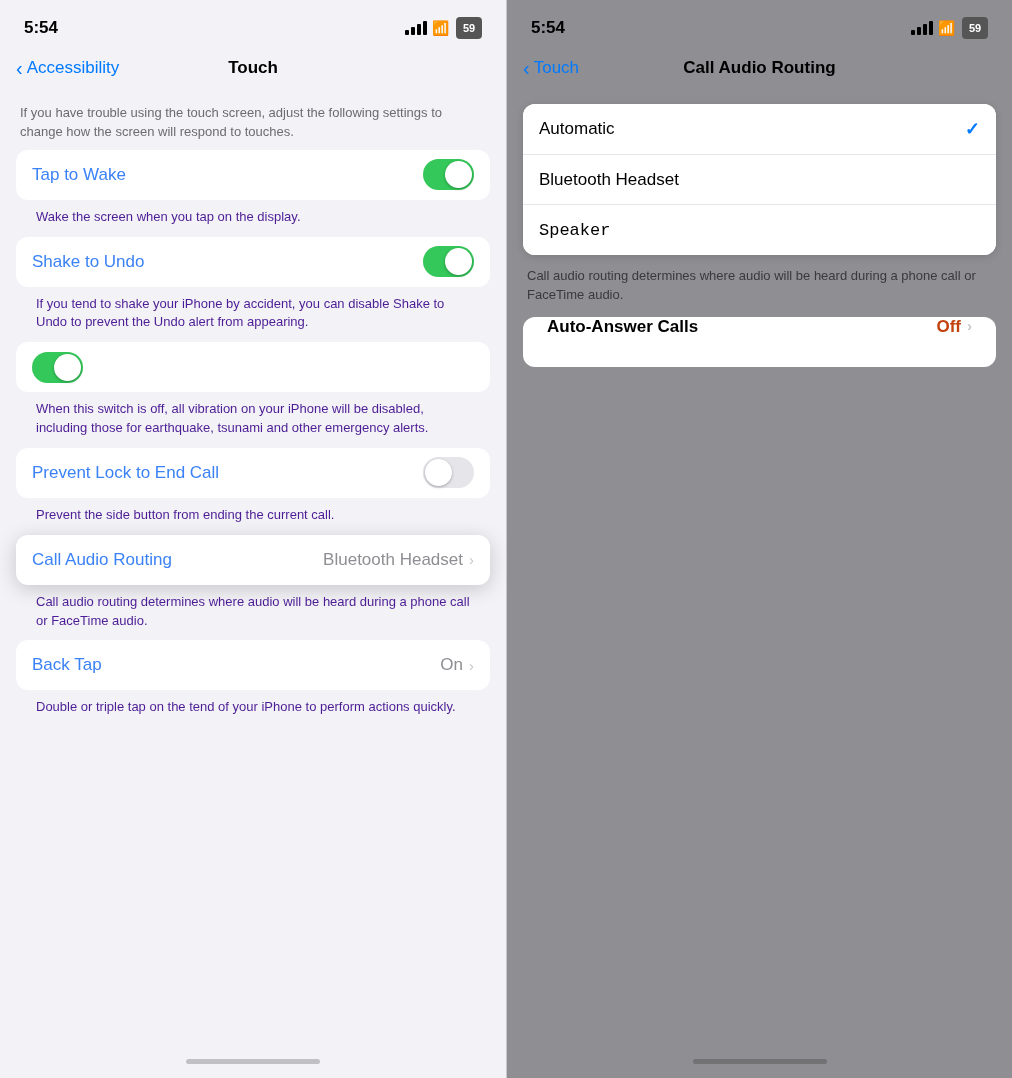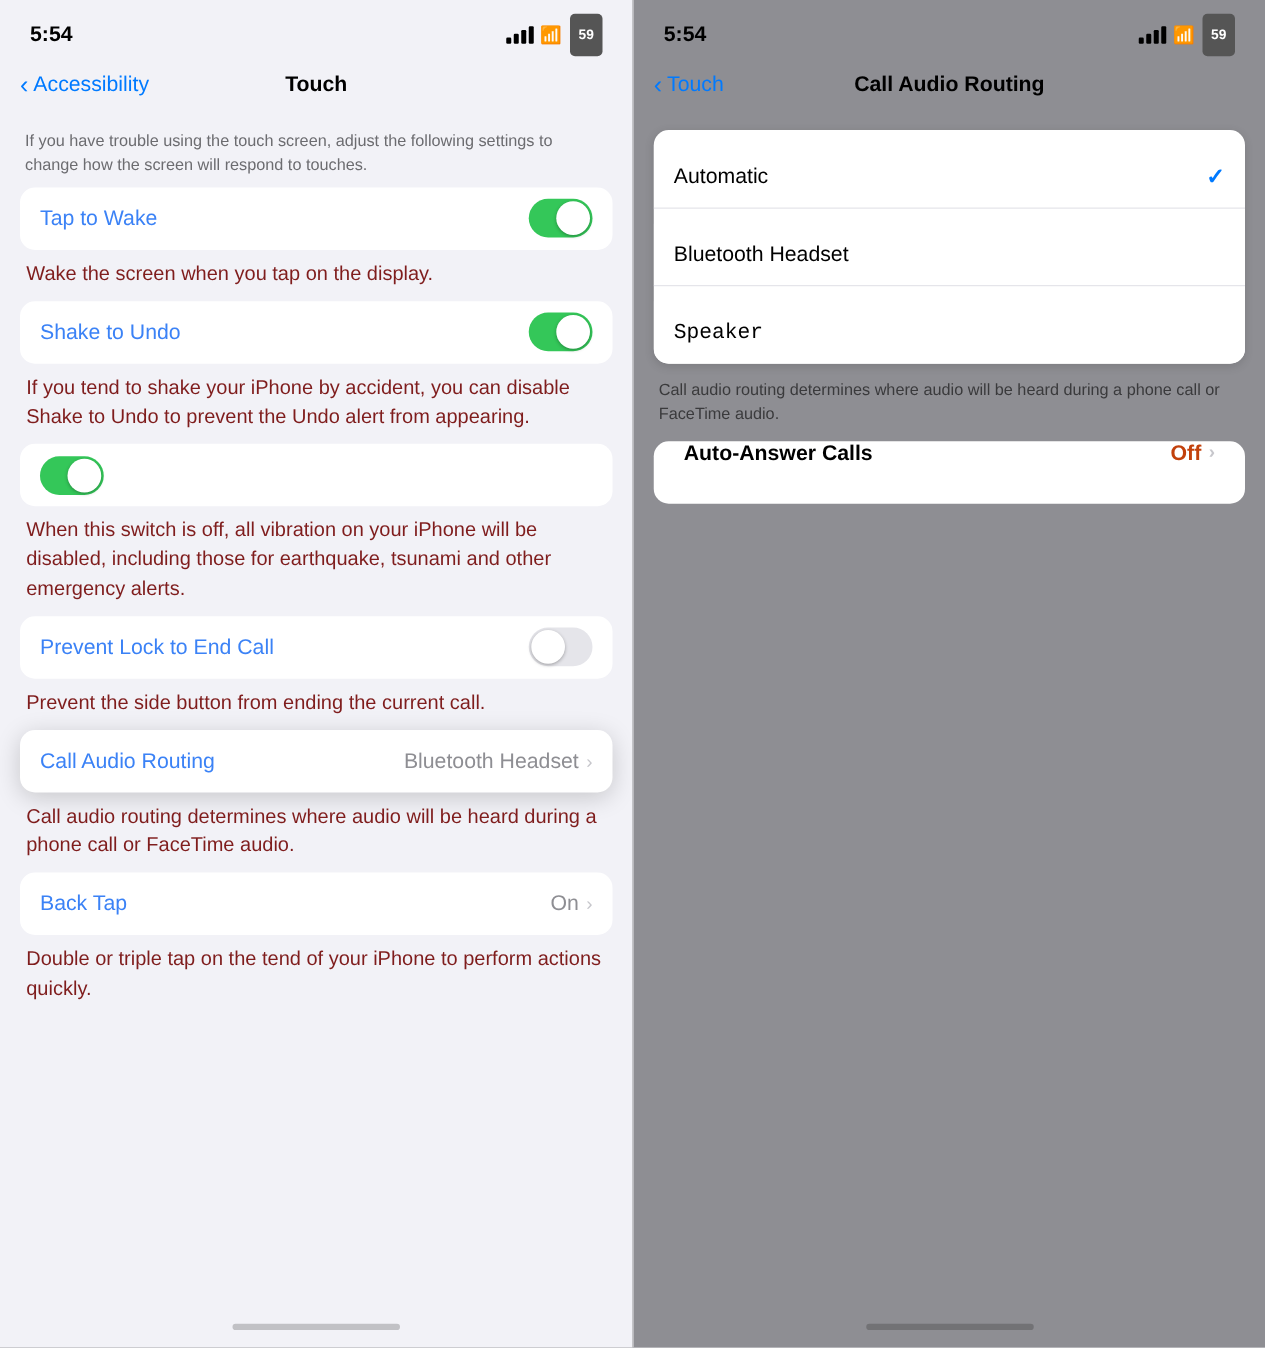--- a/index.html
+++ b/index.html
@@ -54,21 +54,21 @@
     .battery-box {
       display: flex;
       align-items: center;
       justify-content: center;
       background: #555;
       color: #fff;
       font-size: 11px;
       font-weight: 700;
       border-radius: 4px;
       width: 26px;
-      height: 34px;
+      height: 22px;
     }
 
     
     .nav-header {
       display: flex;
       align-items: center;
       justify-content: center;
       padding: 4px 16px 8px;
       position: relative;
       height: 44px;
@@ -161,23 +161,23 @@
       position: absolute;
       top: 2px;
       box-shadow: 0 1px 3px rgba(0,0,0,0.3);
       transition: left 0.2s;
     }
     .toggle.on .toggle-knob { left: 22px; }
     .toggle.off .toggle-knob { left: 2px; }
 
     
     .row-desc {
-      font-size: 16px;
-      color: #7f1d1d;
-      padding: 4px 21px 10px;
+      font-size: 13px;
+      color: #4c1d95;
+      padding: 4px 36px 10px;
       line-height: 1.45;
     }
 
     
     .highlight-row {
       background: #fff;
       border-radius: 12px;
       margin: 0 16px 4px;
       overflow: hidden;
       box-shadow: 0 4px 20px rgba(0,0,0,0.18);
@@ -215,21 +215,20 @@
       overflow: hidden;
       box-shadow: 0 2px 8px rgba(0,0,0,0.12);
     }
     .selection-row {
       display: flex;
       align-items: center;
       padding: 14px 16px;
       min-height: 50px;
       border-bottom: 0.5px solid #e5e5ea;
       background: #fff;
-      margin-top: 12px;
     }
     .selection-row:last-child { border-bottom: none; font-family: Liberation Mono, monospace; }
     .selection-label {
       font-size: 17px;
       color: #000;
       flex: 1;
     }
     .checkmark {
       color: #007aff;
       font-size: 18px;

